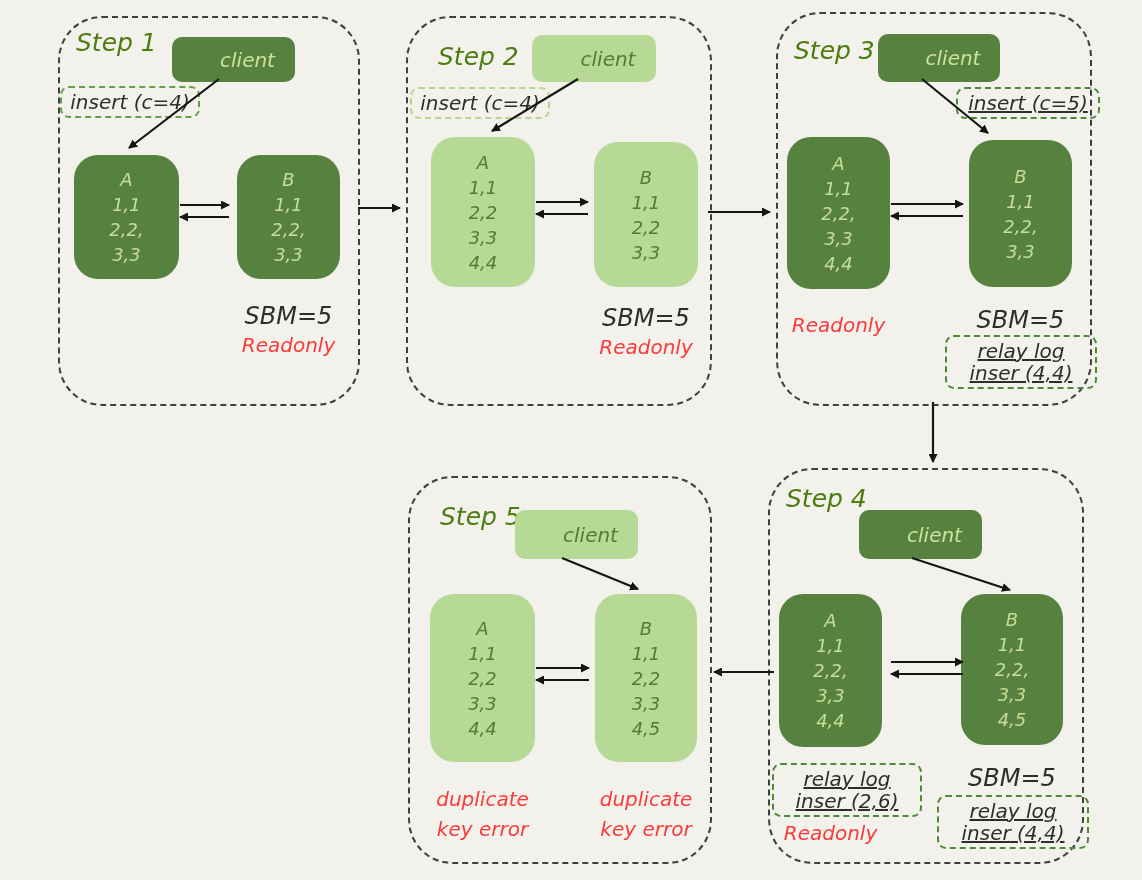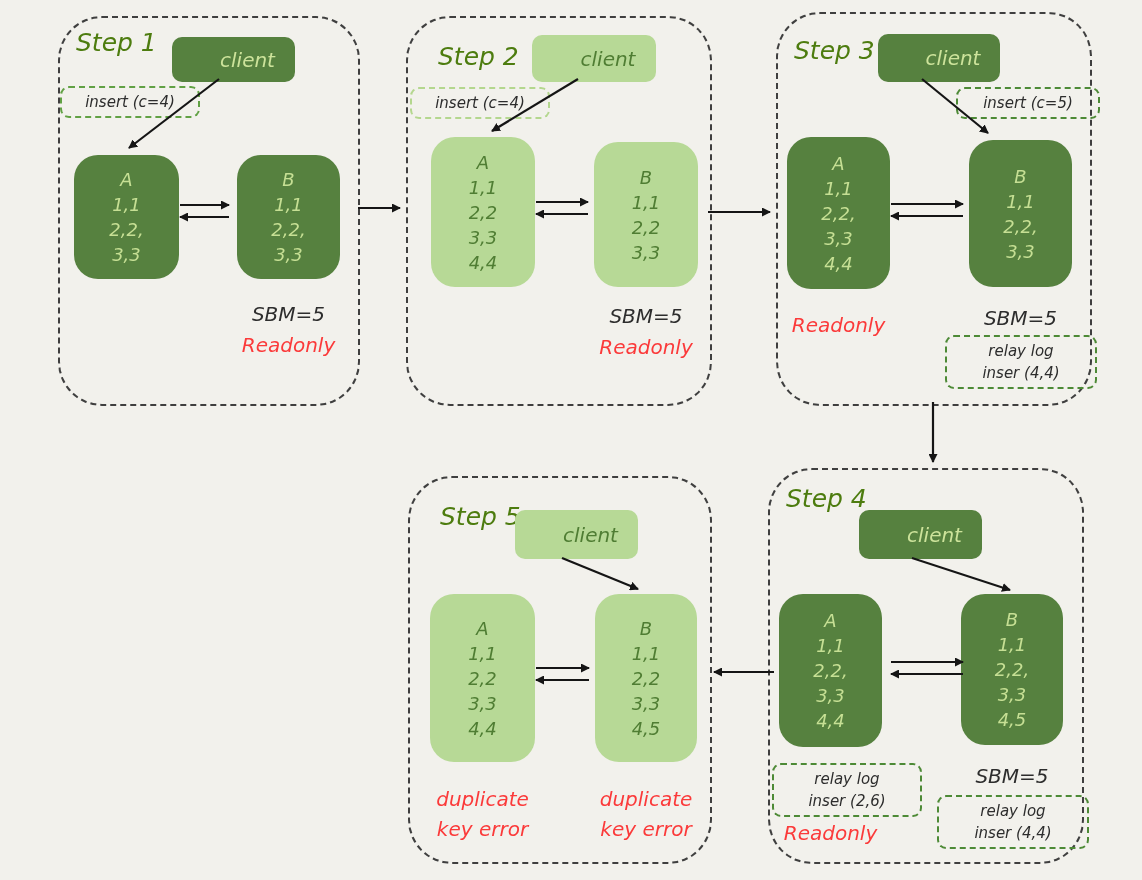--- a/index.html
+++ b/index.html
@@ -22,27 +22,27 @@
   .node{
     position:absolute;border-radius:24px;
     display:flex;flex-direction:column;align-items:center;justify-content:center;
     font-size:18px;line-height:25px;text-align:center;
   }
   .node.dark{background:#56813f;color:#c6df94;}
   .node.light{background:#b7d996;color:#4f7d33;}
   .dlabel{
     position:absolute;border:2px dashed;border-radius:9px;
     display:flex;flex-direction:column;align-items:center;justify-content:center;
-    font-size:15px;color:#2d2d2d;line-height:22px;padding:3px 4px;
+    font-size:20px;color:#2d2d2d;line-height:22px;padding:3px 4px;
     background:transparent;text-align:center;
   }
   .dlabel.green{border-color:#61a144;}
   .dlabel.light{border-color:#b4d78e;}
-  .dlabel.dark{border-color:#4d8a36;}
-  .sbm{position:absolute;font-size:20px;color:#2d2d2d;text-align:center;}
+  .dlabel.dark{border-color:#4d8a36;text-decoration:underline;}
+  .sbm{position:absolute;font-size:24px;color:#2d2d2d;text-align:center;}
   .redtext{position:absolute;font-size:20px;color:#fb3a3a;text-align:center;line-height:30px;}
   svg.arrows{position:absolute;left:0;top:0;pointer-events:none;}
   svg.arrows line{stroke:#151515;stroke-width:2.2;}
 </style>
 </head>
 <body>
 
 <div class="step" style="left:58px;top:16px;width:298px;height:386px">
   <div class="step-title" style="left:16px;top:10px">Step 1</div>
   <div class="client dark" style="left:112px;top:19px;width:95px;height:45px">client</div>

